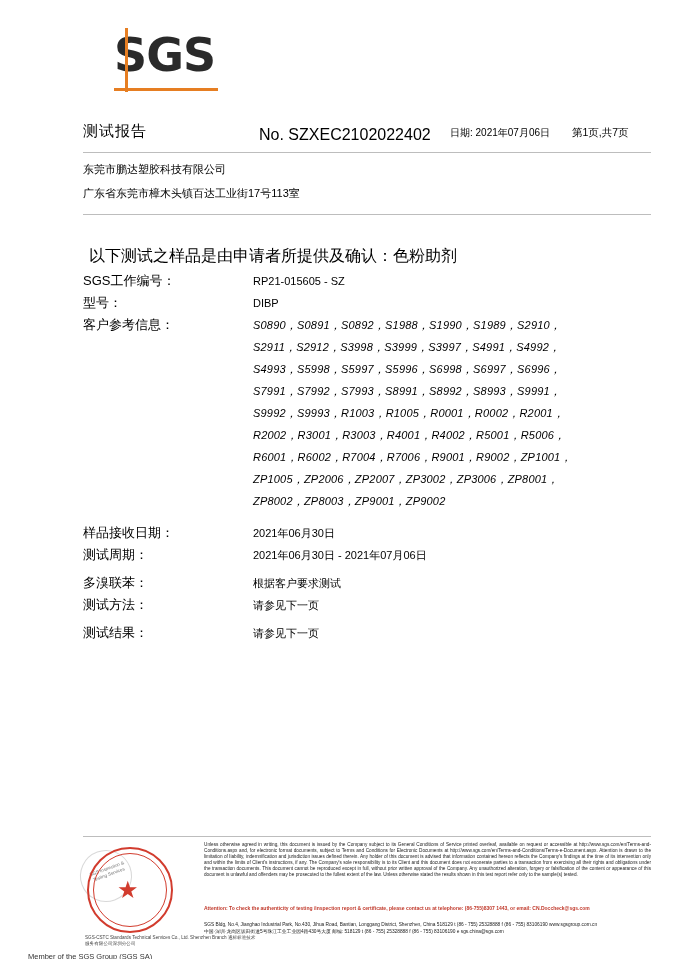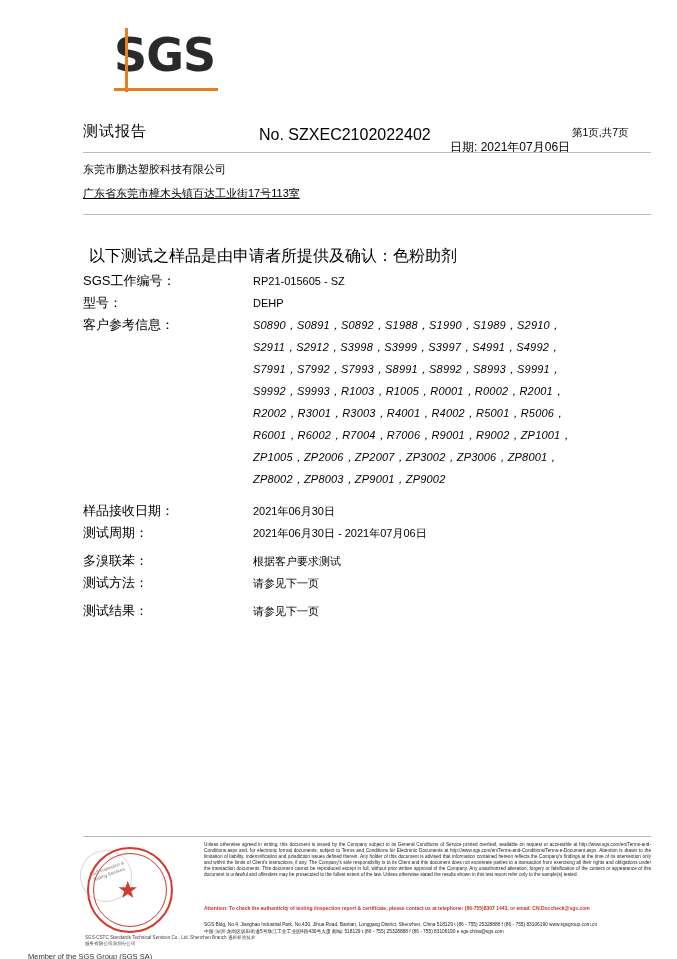--- a/index.html
+++ b/index.html
@@ -75,22 +75,22 @@
   }
   .doc-no {
     position: absolute;
     left: 176px;
     top: 4px;
     font-size: 16px;
   }
   .doc-date {
     position: absolute;
     left: 367px;
-    top: 17px;
-    font-size: 12px;
+    top: 4px;
+    font-size: 10px;
   }
   .doc-pages {
     position: absolute;
     left: 489px;
     top: 4px;
     font-size: 10.5px;
   }
   .title-rule {
     position: absolute;
     left: 55px;
@@ -105,21 +105,20 @@
     position: absolute;
     left: 55px;
     top: 162px;
     font-size: 11px;
   }
   .client-addr {
     position: absolute;
     left: 55px;
     top: 186px;
     font-size: 11px;
-    text-decoration: underline;
   }
   .client-rule {
     position: absolute;
     left: 55px;
     top: 214px;
     width: 568px;
     height: 1px;
     background: #bdbdbd;
   }
 
@@ -326,28 +325,29 @@
 
   <div class="fields">
 
     <div class="field-row">
       <div class="field-label">SGS工作编号：</div>
       <div class="field-value">RP21-015605 - SZ</div>
     </div>
 
     <div class="field-row">
       <div class="field-label">型号：</div>
-      <div class="field-value">DEHP</div>
+      <div class="field-value">DIBP</div>
     </div>
 
     <div class="field-row">
       <div class="field-label">客户参考信息：</div>
       <div class="field-value multiline">
         <div class="ref-line">S0890，S0891，S0892，S1988，S1990，S1989，S2910，</div>
         <div class="ref-line">S2911，S2912，S3998，S3999，S3997，S4991，S4992，</div>
+        <div class="ref-line">S4993，S5998，S5997，S5996，S6998，S6997，S6996，</div>
         <div class="ref-line">S7991，S7992，S7993，S8991，S8992，S8993，S9991，</div>
         <div class="ref-line">S9992，S9993，R1003，R1005，R0001，R0002，R2001，</div>
         <div class="ref-line">R2002，R3001，R3003，R4001，R4002，R5001，R5006，</div>
         <div class="ref-line">R6001，R6002，R7004，R7006，R9001，R9002，ZP1001，</div>
         <div class="ref-line">ZP1005，ZP2006，ZP2007，ZP3002，ZP3006，ZP8001，</div>
         <div class="ref-line">ZP8002，ZP8003，ZP9001，ZP9002</div>
       </div>
     </div>
 
     <div class="spacer-10"></div>

